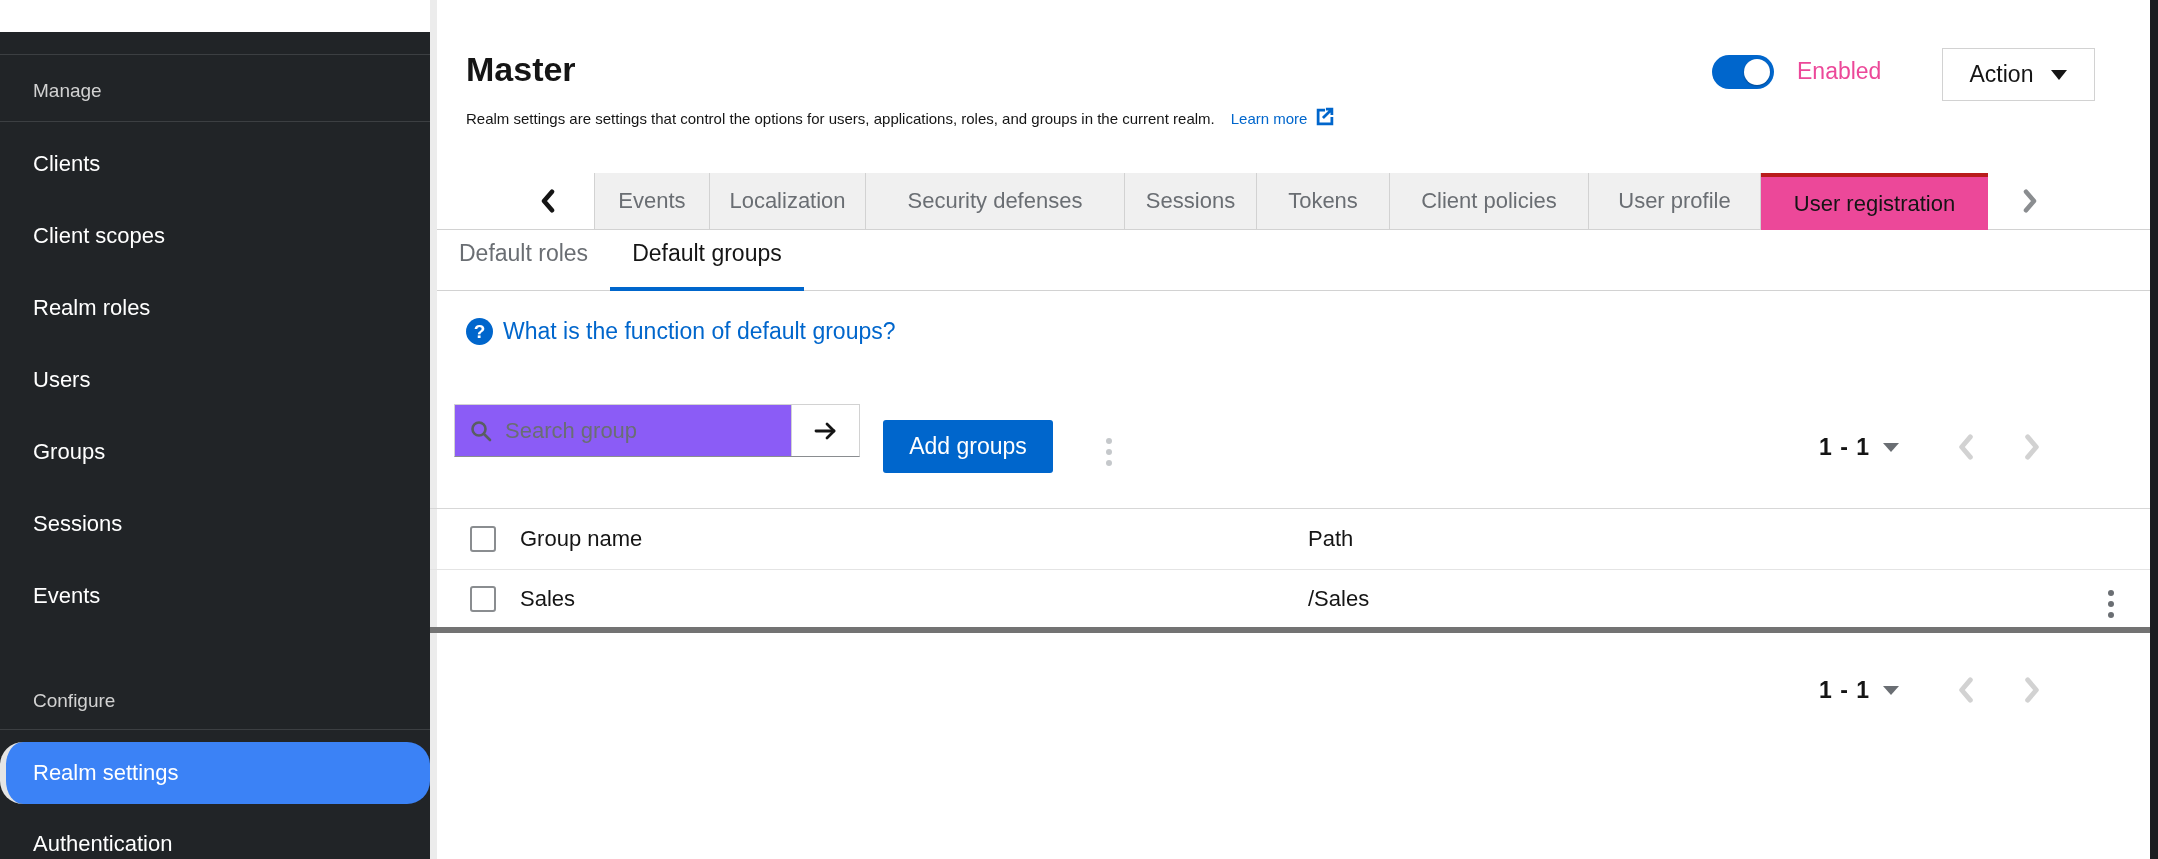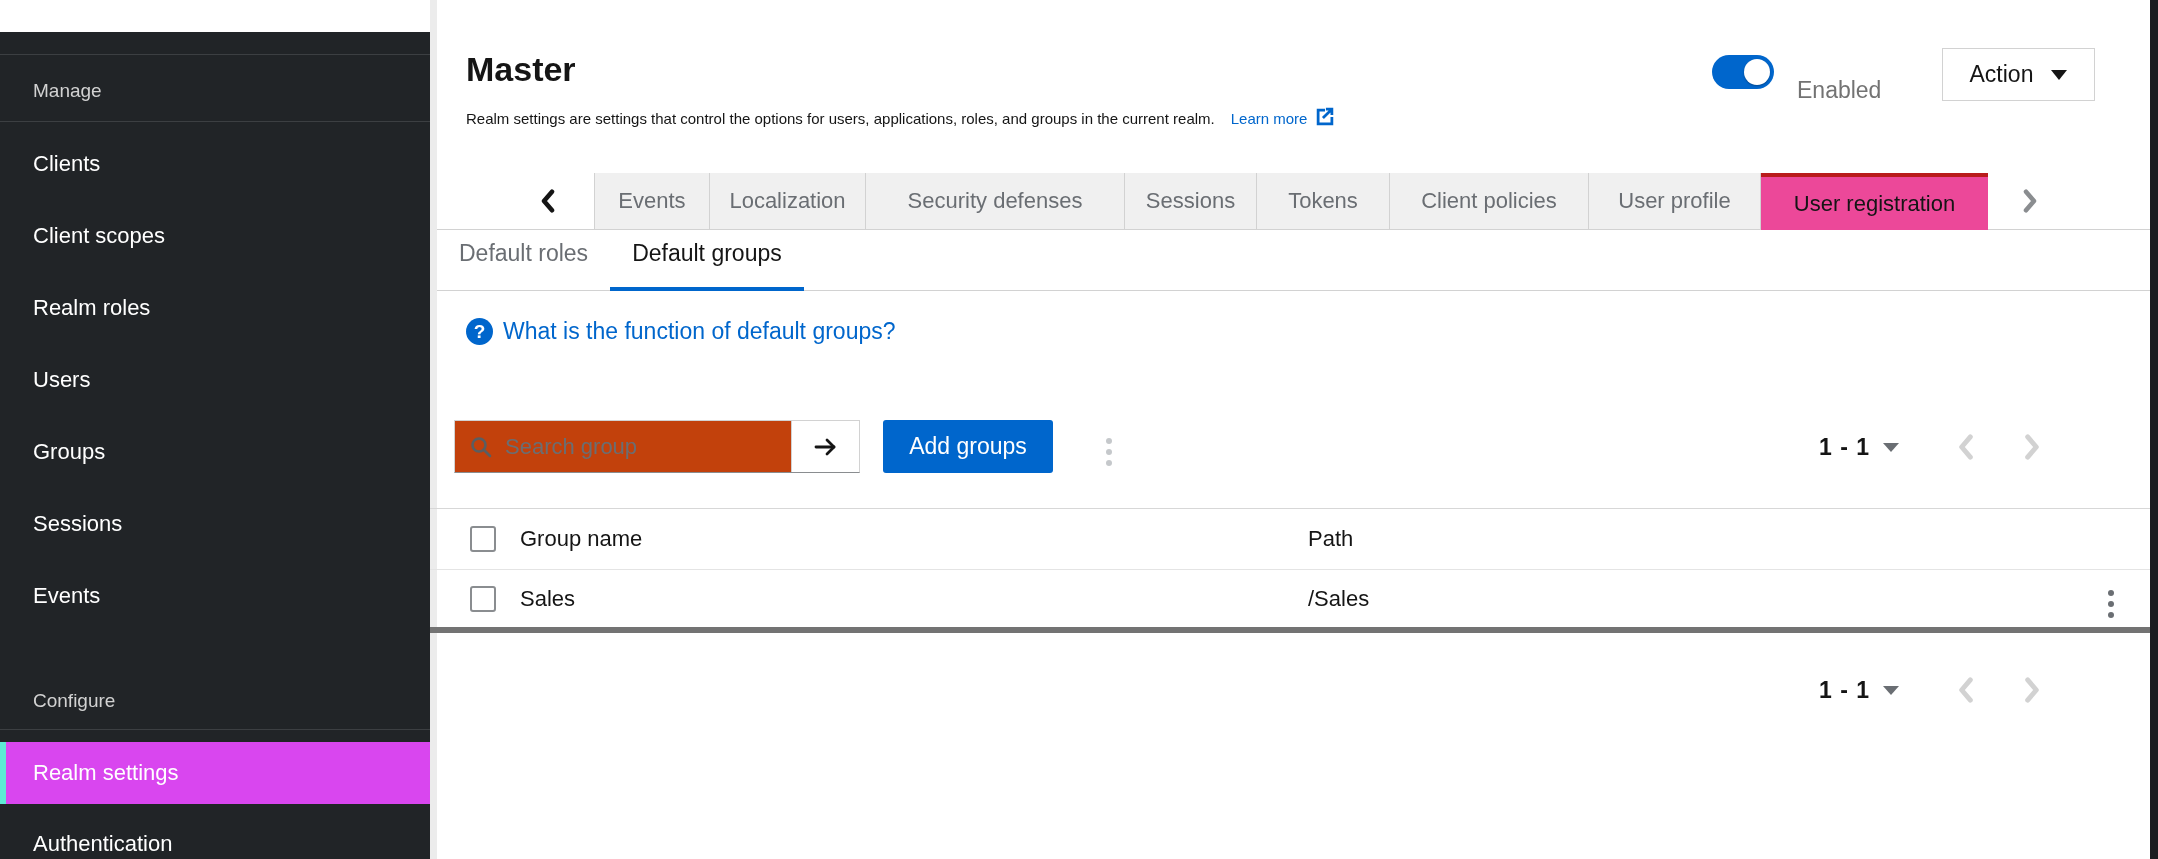--- a/index.html
+++ b/index.html
@@ -8,34 +8,34 @@
     background:#ffffff;
     font-family:"Liberation Sans","DejaVu Sans",sans-serif;
     color:#151515;
   }
   
   .sidebar{position:absolute;left:0;top:0;width:430px;height:859px;background:#212427;margin-top:32px;}
   .sb-line{position:absolute;left:0;right:0;height:1px;background:#3c3f42;}
   .sb-section-label{position:absolute;left:33px;font-size:19px;color:#d2d2d2;}
   .sb-item{position:absolute;left:0;right:0;height:48px;display:flex;align-items:center;
     padding-left:33px;font-size:22px;color:#ffffff;cursor:pointer;box-sizing:border-box;}
-  .sb-item.selected{background:#d946ef;border-left:6px solid #5eead4;padding-left:27px;height:62px;}
+  .sb-item.selected{background:#3b82f6;border-left:6px solid #e5e5e5;padding-left:27px;height:62px;border-radius:23px;}
   .nav-scrolltrack{position:absolute;left:430px;top:0;width:7px;height:859px;background:#ececec;}
   
   .edge-scrollbar{position:absolute;right:0;top:0;width:8px;height:859px;background:#1b1d21;}
   
   .page-title{position:absolute;left:466px;top:50px;font-size:34px;font-weight:600;color:#151515;margin:0;}
   .desc-row{position:absolute;left:466px;top:105px;font-size:15px;color:#151515;white-space:nowrap;}
   .learn-link{color:#0066cc;text-decoration:none;margin-left:16px;cursor:pointer;}
   .learn-link svg{vertical-align:-3px;margin-left:7px;}
   .toggle{position:absolute;left:1712px;top:55px;width:62px;height:34px;background:#0066cc;
     border-radius:17px;cursor:pointer;}
   .toggle .knob{position:absolute;right:4px;top:4px;width:26px;height:26px;border-radius:50%;
     background:#ffffff;box-shadow:0 1px 2px rgba(0,0,0,.3);}
-  .enabled-label{position:absolute;left:1797px;top:77px;font-size:23px;color:#737373;}
+  .enabled-label{position:absolute;left:1797px;top:58px;font-size:23px;color:#ec4899;}
   .action-btn{position:absolute;left:1942px;top:48px;width:153px;height:53px;background:#ffffff;
     border:1px solid #d2d2d2;box-sizing:border-box;display:flex;align-items:center;justify-content:center;
     gap:18px;font-size:23px;color:#151515;cursor:pointer;font-family:inherit;}
   .caret{display:inline-block;width:0;height:0;border-left:8px solid transparent;
     border-right:8px solid transparent;border-top:10px solid #151515;}
   
   .tabbar{position:absolute;left:437px;right:0;top:173px;height:56px;border-bottom:1px solid #d2d2d2;
     display:flex;box-sizing:content-box;}
   .tab{height:56px;display:flex;align-items:center;justify-content:center;font-size:22px;
     color:#6a6e73;background:#f0f0f0;border-right:1px solid #d2d2d2;box-sizing:border-box;cursor:pointer;}
@@ -53,21 +53,21 @@
   .subtab{padding:0 22px;display:flex;font-size:23px;color:#6a6e73;
     position:relative;cursor:pointer;}
   .subtab.active{color:#151515;}
   .subtab.active::after{content:"";position:absolute;left:0;right:0;bottom:-1px;height:4px;background:#0066cc;}
   
   .help-link{position:absolute;left:466px;top:318px;display:flex;align-items:center;gap:10px;
     font-size:23px;color:#0066cc;cursor:pointer;text-decoration:none;}
   .q-icon{width:27px;height:27px;border-radius:50%;background:#0066cc;color:#ffffff;
     display:flex;align-items:center;justify-content:center;font-size:19px;font-weight:700;}
   
-  .searchbox{position:absolute;left:454px;top:420px;width:406px;height:53px;background:#c2410c;
+  .searchbox{position:absolute;left:454px;top:404px;width:406px;height:53px;background:#8b5cf6;
     border:1px solid #d2d2d2;border-bottom-color:#8a8d90;box-sizing:border-box;display:flex;align-items:center;}
   .searchbox input{flex:1;border:none;outline:none;font-size:22px;color:#151515;
     font-family:inherit;margin-left:10px;min-width:0;background:transparent;}
   .searchbox input::placeholder{color:#6a6e73;opacity:1;}
   .search-mag{margin-left:14px;flex:none;}
   .search-go{width:68px;align-self:stretch;border:none;border-left:1px solid #d2d2d2;background:#ffffff;
     display:flex;align-items:center;justify-content:center;cursor:pointer;}
   .add-btn{position:absolute;left:883px;top:420px;width:170px;height:53px;background:#0066cc;
     color:#ffffff;font-size:23px;border:none;border-radius:3px;cursor:pointer;font-family:inherit;}
   .kebab{background:transparent;border:none;cursor:pointer;display:flex;flex-direction:column;

